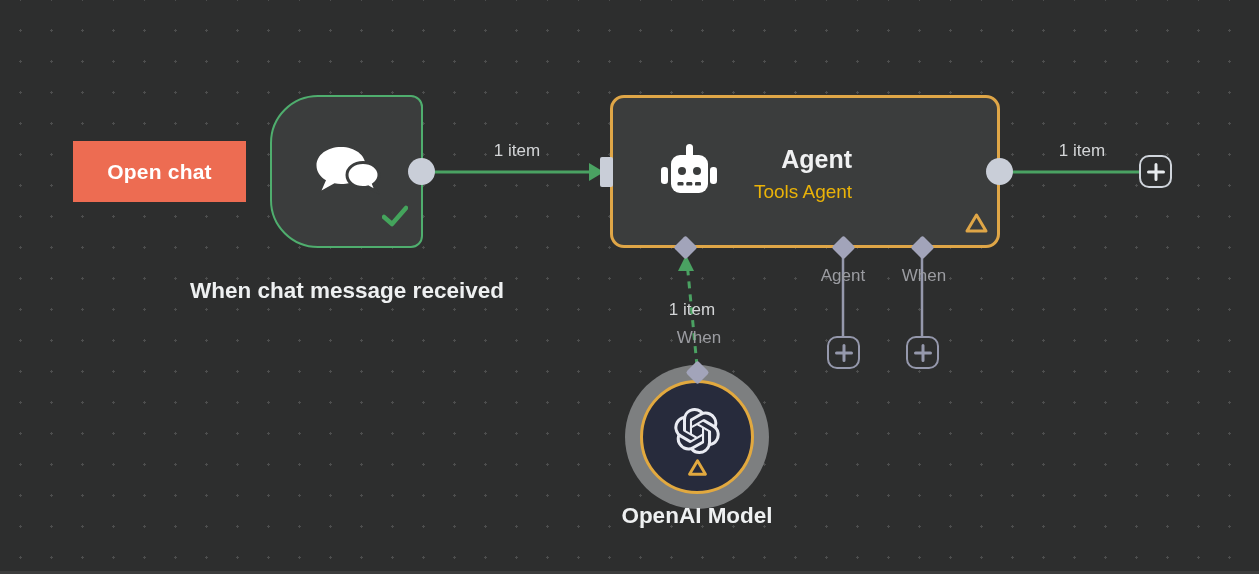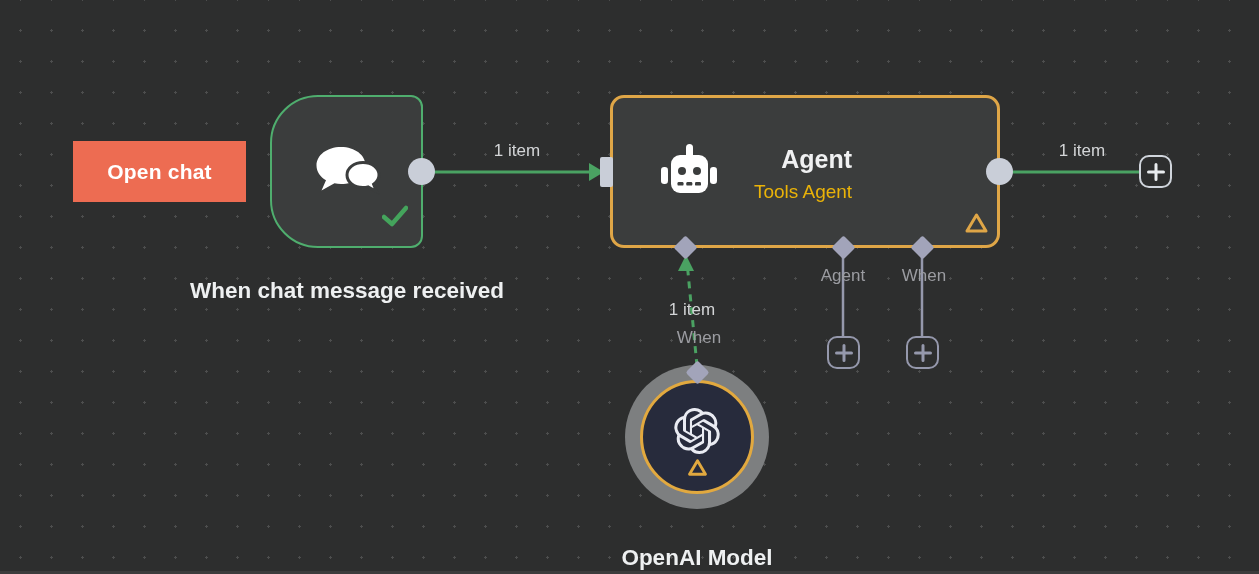--- a/index.html
+++ b/index.html
@@ -212,16 +212,16 @@
     <svg width="46" height="46" viewBox="0 0 24 24">
       <path fill="#e9ebf2" d="M22.2819 9.8211a5.9847 5.9847 0 0 0-.5157-4.9108 6.0462 6.0462 0 0 0-6.5098-2.9A6.0651 6.0651 0 0 0 4.9807 4.1818a5.9847 5.9847 0 0 0-3.9977 2.9 6.0462 6.0462 0 0 0 .7427 7.0966 5.98 5.98 0 0 0 .511 4.9107 6.051 6.051 0 0 0 6.5146 2.9001A5.9847 5.9847 0 0 0 13.2599 24a6.0557 6.0557 0 0 0 5.7718-4.2058 5.9894 5.9894 0 0 0 3.9977-2.9001 6.0557 6.0557 0 0 0-.7475-7.073zm-9.022 12.6081a4.4755 4.4755 0 0 1-2.8764-1.0408l.1419-.0804 4.7783-2.7582a.7948.7948 0 0 0 .3927-.6813v-6.7369l2.02 1.1686a.071.071 0 0 1 .038.0615v5.5826a4.504 4.504 0 0 1-4.4945 4.4849zm-9.6607-4.1254a4.4708 4.4708 0 0 1-.5346-3.0137l.142.0852 4.783 2.7582a.7712.7712 0 0 0 .7806 0l5.8428-3.3685v2.3324a.0804.0804 0 0 1-.0332.0615L9.74 19.9502a4.4992 4.4992 0 0 1-6.1408-1.6464zM2.3408 7.8956a4.485 4.485 0 0 1 2.3655-1.9728V11.6a.7664.7664 0 0 0 .3879.6765l5.8144 3.3543-2.0201 1.1685a.0757.0757 0 0 1-.071 0l-4.8303-2.7865A4.504 4.504 0 0 1 2.3408 7.8956zm16.5963 3.8558L13.1038 8.364 15.1192 7.2a.0757.0757 0 0 1 .071 0l4.8303 2.7913a4.4944 4.4944 0 0 1-.6765 8.1042v-5.6772a.79.79 0 0 0-.407-.667zm2.0107-3.0231l-.142-.0852-4.7735-2.7818a.7759.7759 0 0 0-.7854 0L9.409 9.2297V6.8974a.0662.0662 0 0 1 .0284-.0615l4.8303-2.7866a4.4992 4.4992 0 0 1 6.6802 4.66zM8.3065 12.863l-2.02-1.1638a.0804.0804 0 0 1-.038-.0567V6.0742a4.4992 4.4992 0 0 1 7.3757-3.4537l-.142.0805L8.704 5.459a.7948.7948 0 0 0-.3927.6813zm1.0976-2.3654l2.602-1.4998 2.6069 1.4998v2.9994l-2.5974 1.4997-2.6067-1.4997z"></path>
     </svg>
   </span>
   <span class="openai-warn">
     <svg width="21" height="19" viewBox="0 0 25 22">
       <path d="M12.5 3 L22 19 L3 19 Z" fill="none" stroke="#e2a93f" stroke-width="3.4" stroke-linejoin="round"></path>
     </svg>
   </span>
   <div class="port-diamond" style="left:689px; top:364px;"></div>
-  <div class="node-title-lbl" style="left:572px; top:527px; width:250px;text-align:center;">OpenAI Model</div>
+  <div class="node-title-lbl" style="left:572px; top:485px; width:250px;text-align:center;">OpenAI Model</div>
 
   <div class="bottom-strip"></div>
 </div>
 
 </body></html>

